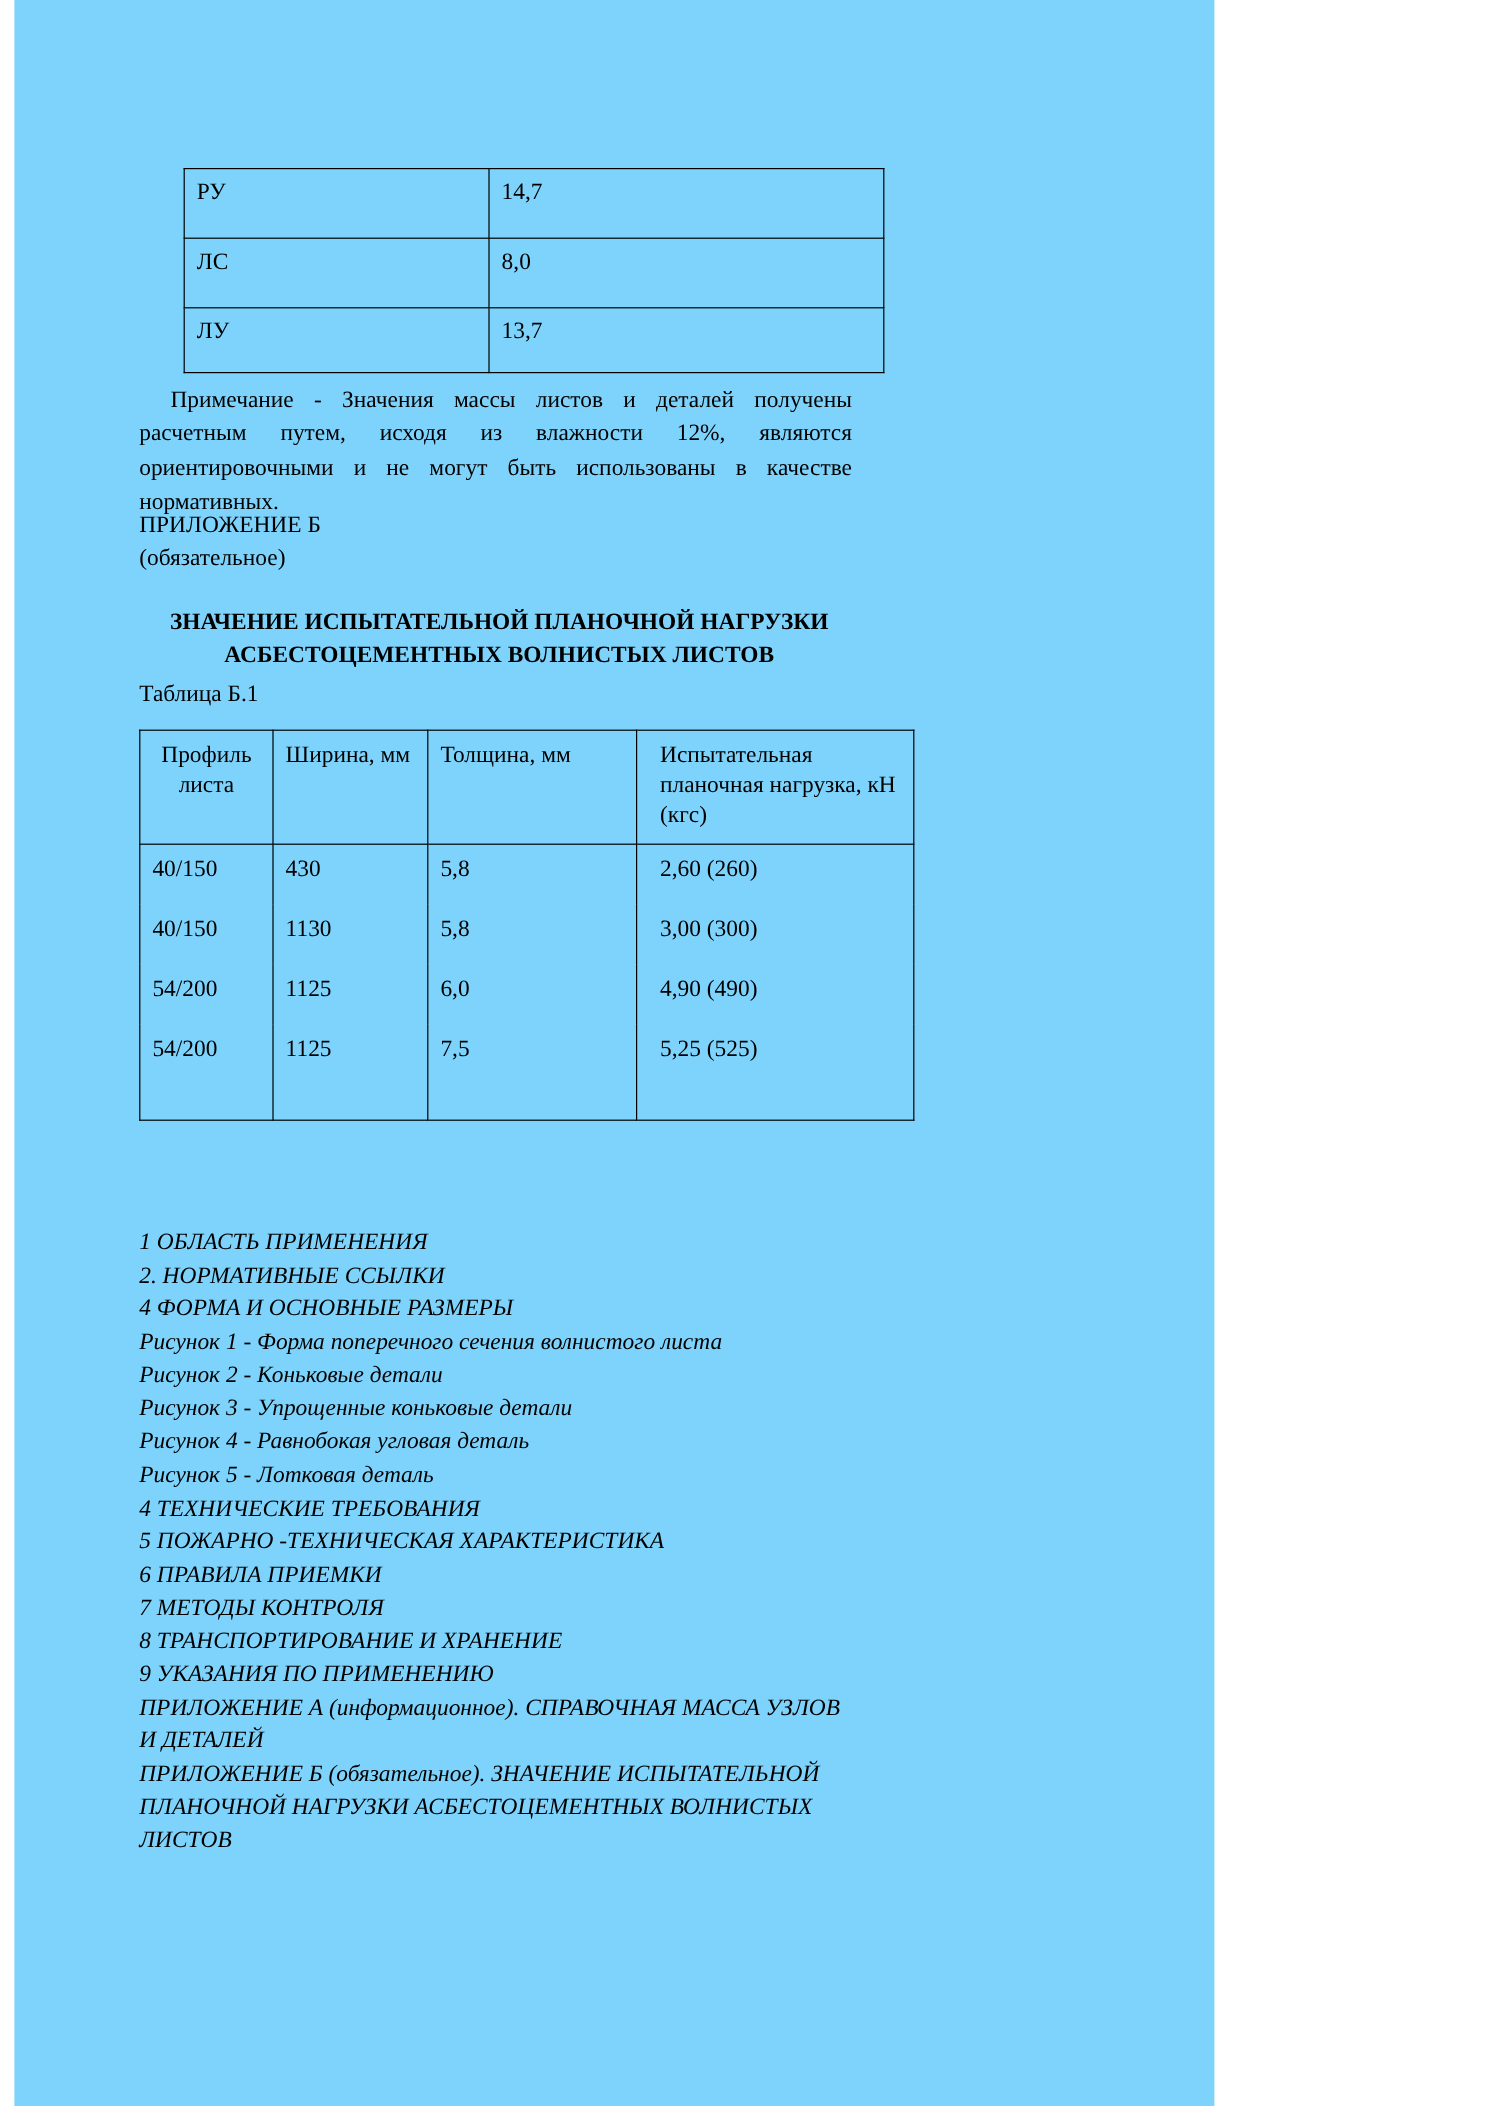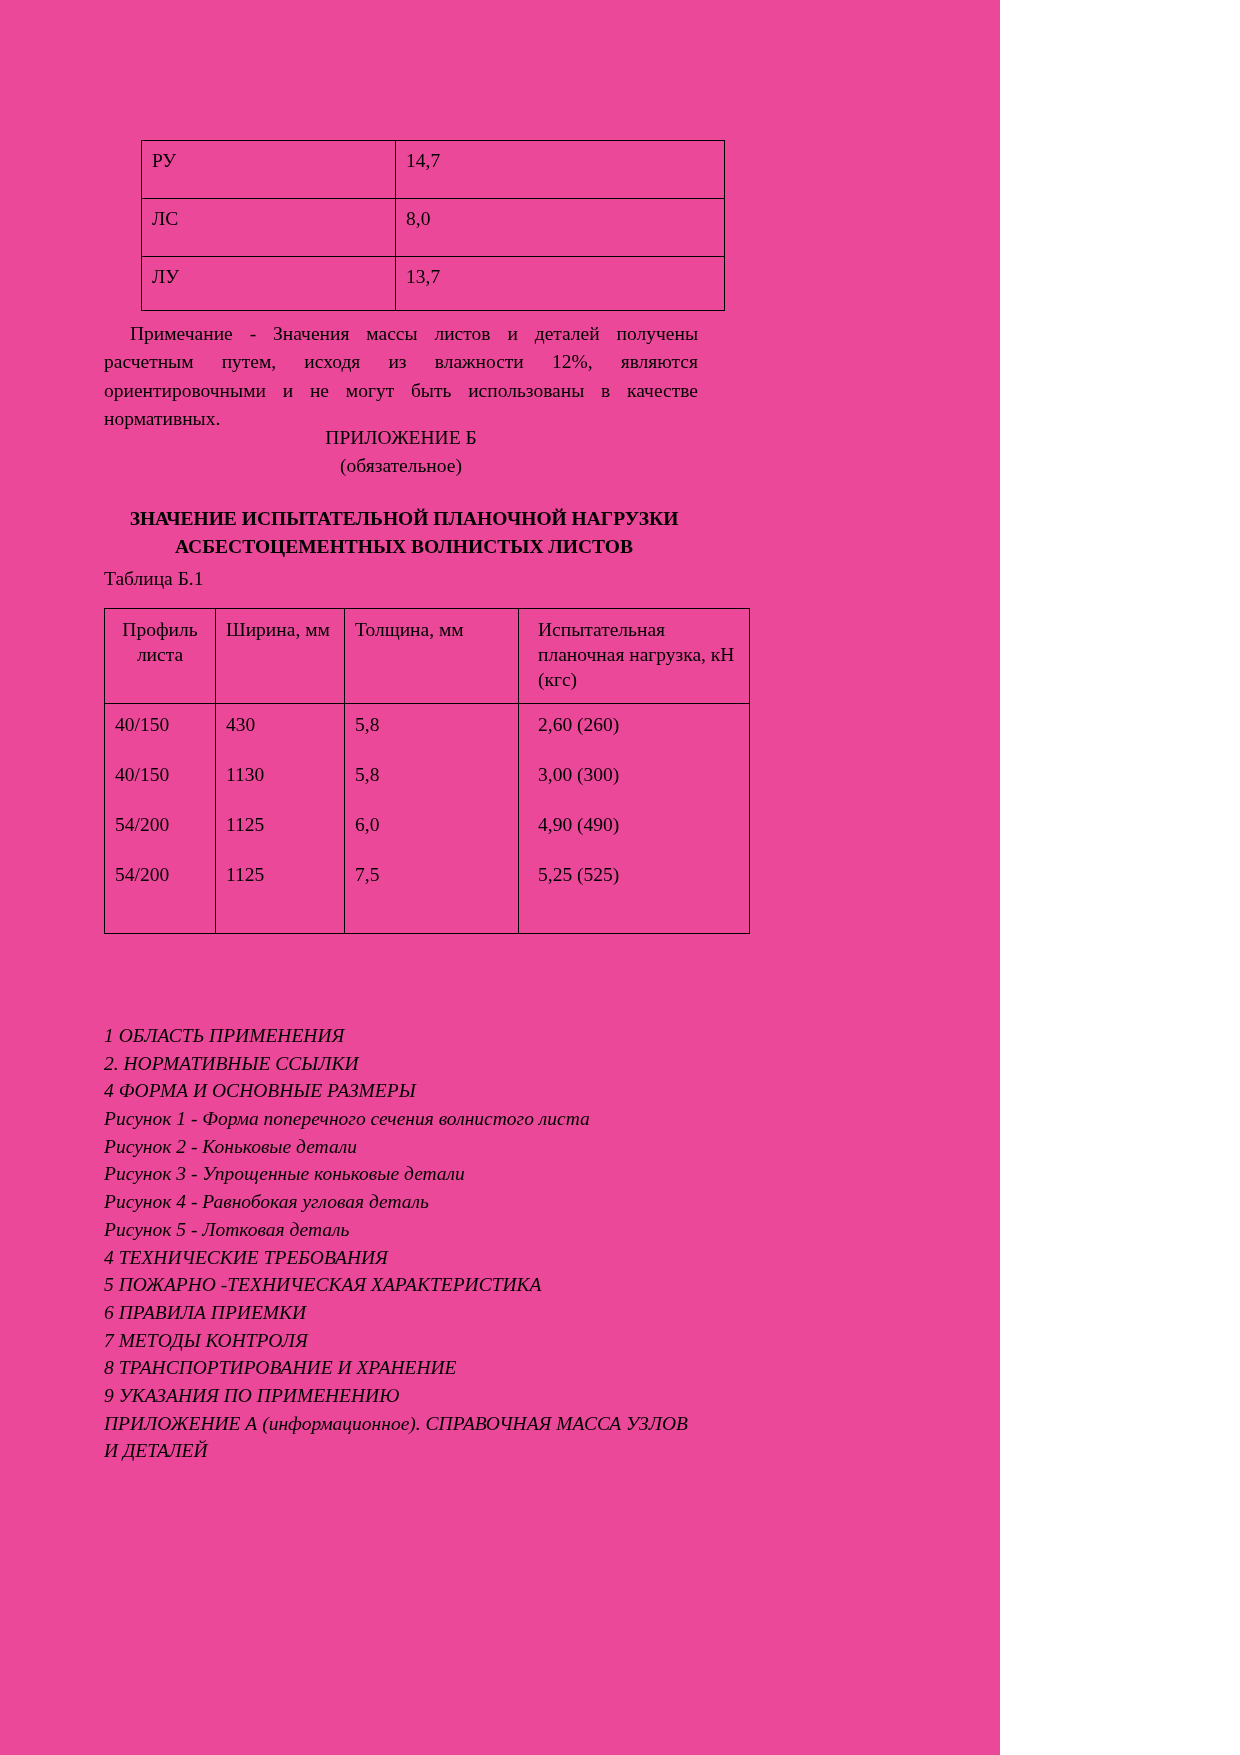--- a/index.html
+++ b/index.html
@@ -11,25 +11,25 @@
   body {
     width: 1240px;
     height: 1755px;
     font-family: "Liberation Serif", "DejaVu Serif", serif;
     color: #000000;
     position: relative;
     overflow: hidden;
   }
   .page {
     position: absolute;
-    left: 0;
+    left: 12px;
     top: 0;
     width: 1000px;
     height: 1755px;
-    background: #ec4899;
+    background: #7dd3fc;
   }
 
   
   .doc-table {
     border-collapse: collapse;
     table-layout: fixed;
     font-size: 19.5px;
     line-height: 1.28;
   }
   .doc-table td,
@@ -75,21 +75,20 @@
     text-indent: 26px;
     hyphens: none;
   }
 
   
   .annex-title {
     position: absolute;
     left: 104px;
     top: 424px;
     width: 594px;
-    text-align: center;
     font-size: 19.5px;
     line-height: 1.42;
   }
   .annex-heading {
     position: absolute;
     left: 104px;
     top: 505px;
     width: 600px;
     text-align: center;
     font-size: 19.5px;
@@ -246,15 +245,16 @@
     <div class="entry">Рисунок 3 - Упрощенные коньковые детали</div>
     <div class="entry">Рисунок 4 - Равнобокая угловая деталь</div>
     <div class="entry">Рисунок 5 - Лотковая деталь</div>
     <div class="entry">4 ТЕХНИЧЕСКИЕ ТРЕБОВАНИЯ</div>
     <div class="entry">5 ПОЖАРНО -ТЕХНИЧЕСКАЯ ХАРАКТЕРИСТИКА</div>
     <div class="entry">6 ПРАВИЛА ПРИЕМКИ</div>
     <div class="entry">7 МЕТОДЫ КОНТРОЛЯ</div>
     <div class="entry">8 ТРАНСПОРТИРОВАНИЕ И ХРАНЕНИЕ</div>
     <div class="entry">9 УКАЗАНИЯ ПО ПРИМЕНЕНИЮ</div>
     <div class="entry">ПРИЛОЖЕНИЕ А (информационное). СПРАВОЧНАЯ МАССА УЗЛОВ И ДЕТАЛЕЙ</div>
+    <div class="entry">ПРИЛОЖЕНИЕ Б (обязательное). ЗНАЧЕНИЕ ИСПЫТАТЕЛЬНОЙ ПЛАНОЧНОЙ НАГРУЗКИ АСБЕСТОЦЕМЕНТНЫХ ВОЛНИСТЫХ ЛИСТОВ</div>
   </div>
 
 </div>
 
 </body></html>

